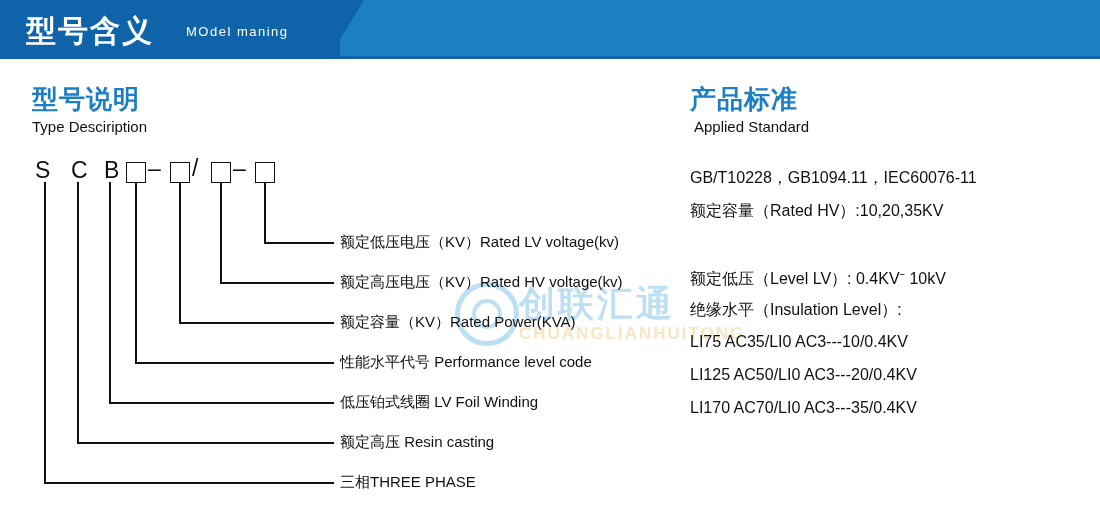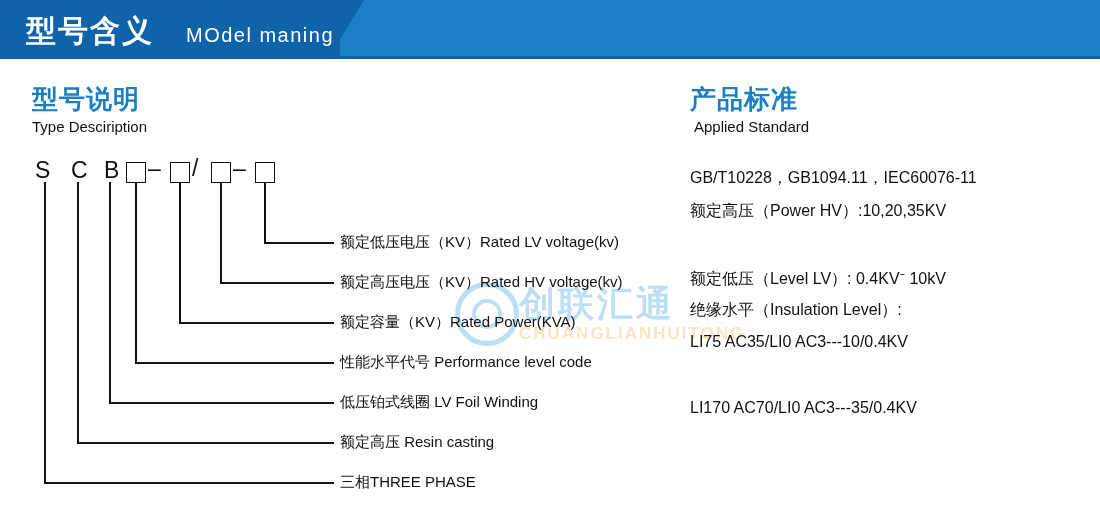--- a/index.html
+++ b/index.html
@@ -62,21 +62,21 @@
     top: 11px;
     font-size: 30px;
     font-weight: bold;
     color: #ffffff;
     letter-spacing: 2px;
   }
   .header-title-en {
     position: absolute;
     left: 186px;
     top: 24px;
-    font-size: 20px;
+    font-size: 13px;
     color: #ffffff;
     letter-spacing: 1.5px;
   }
 
   
   .watermark {
     position: absolute;
     left: 455px;
     top: 280px;
     width: 340px;
@@ -265,19 +265,20 @@
   <div class="leader-label" style="left:340px; top:415px;">三相THREE PHASE</div>
 
 </div>
 
 <div class="right-col">
 
   <div class="sec-title-cn" style="left:2px; top:24px;">产品标准</div>
   <div class="sec-title-en" style="left:6px; top:60px;">Applied Standard</div>
 
   <div class="std-line" style="left:2px; top:110px;">GB/T10228，GB1094.11，IEC60076-11</div>
-  <div class="std-line" style="left:2px; top:143px;">额定高压（Power HV）:10,20,35KV</div>
+  <div class="std-line" style="left:2px; top:143px;">额定容量（Rated HV）:10,20,35KV</div>
   <div class="std-line" style="left:2px; top:209px;">额定低压（Level LV）: 0.4KV⁻ 10kV</div>
   <div class="std-line" style="left:2px; top:242px;">绝缘水平（Insulation Level）:</div>
   <div class="std-line" style="left:2px; top:275px;">LI75 AC35/LI0 AC3---10/0.4KV</div>
+  <div class="std-line" style="left:2px; top:308px;">LI125 AC50/LI0 AC3---20/0.4KV</div>
   <div class="std-line" style="left:2px; top:341px;">LI170 AC70/LI0 AC3---35/0.4KV</div>
 
 </div>
 
 </body></html>

